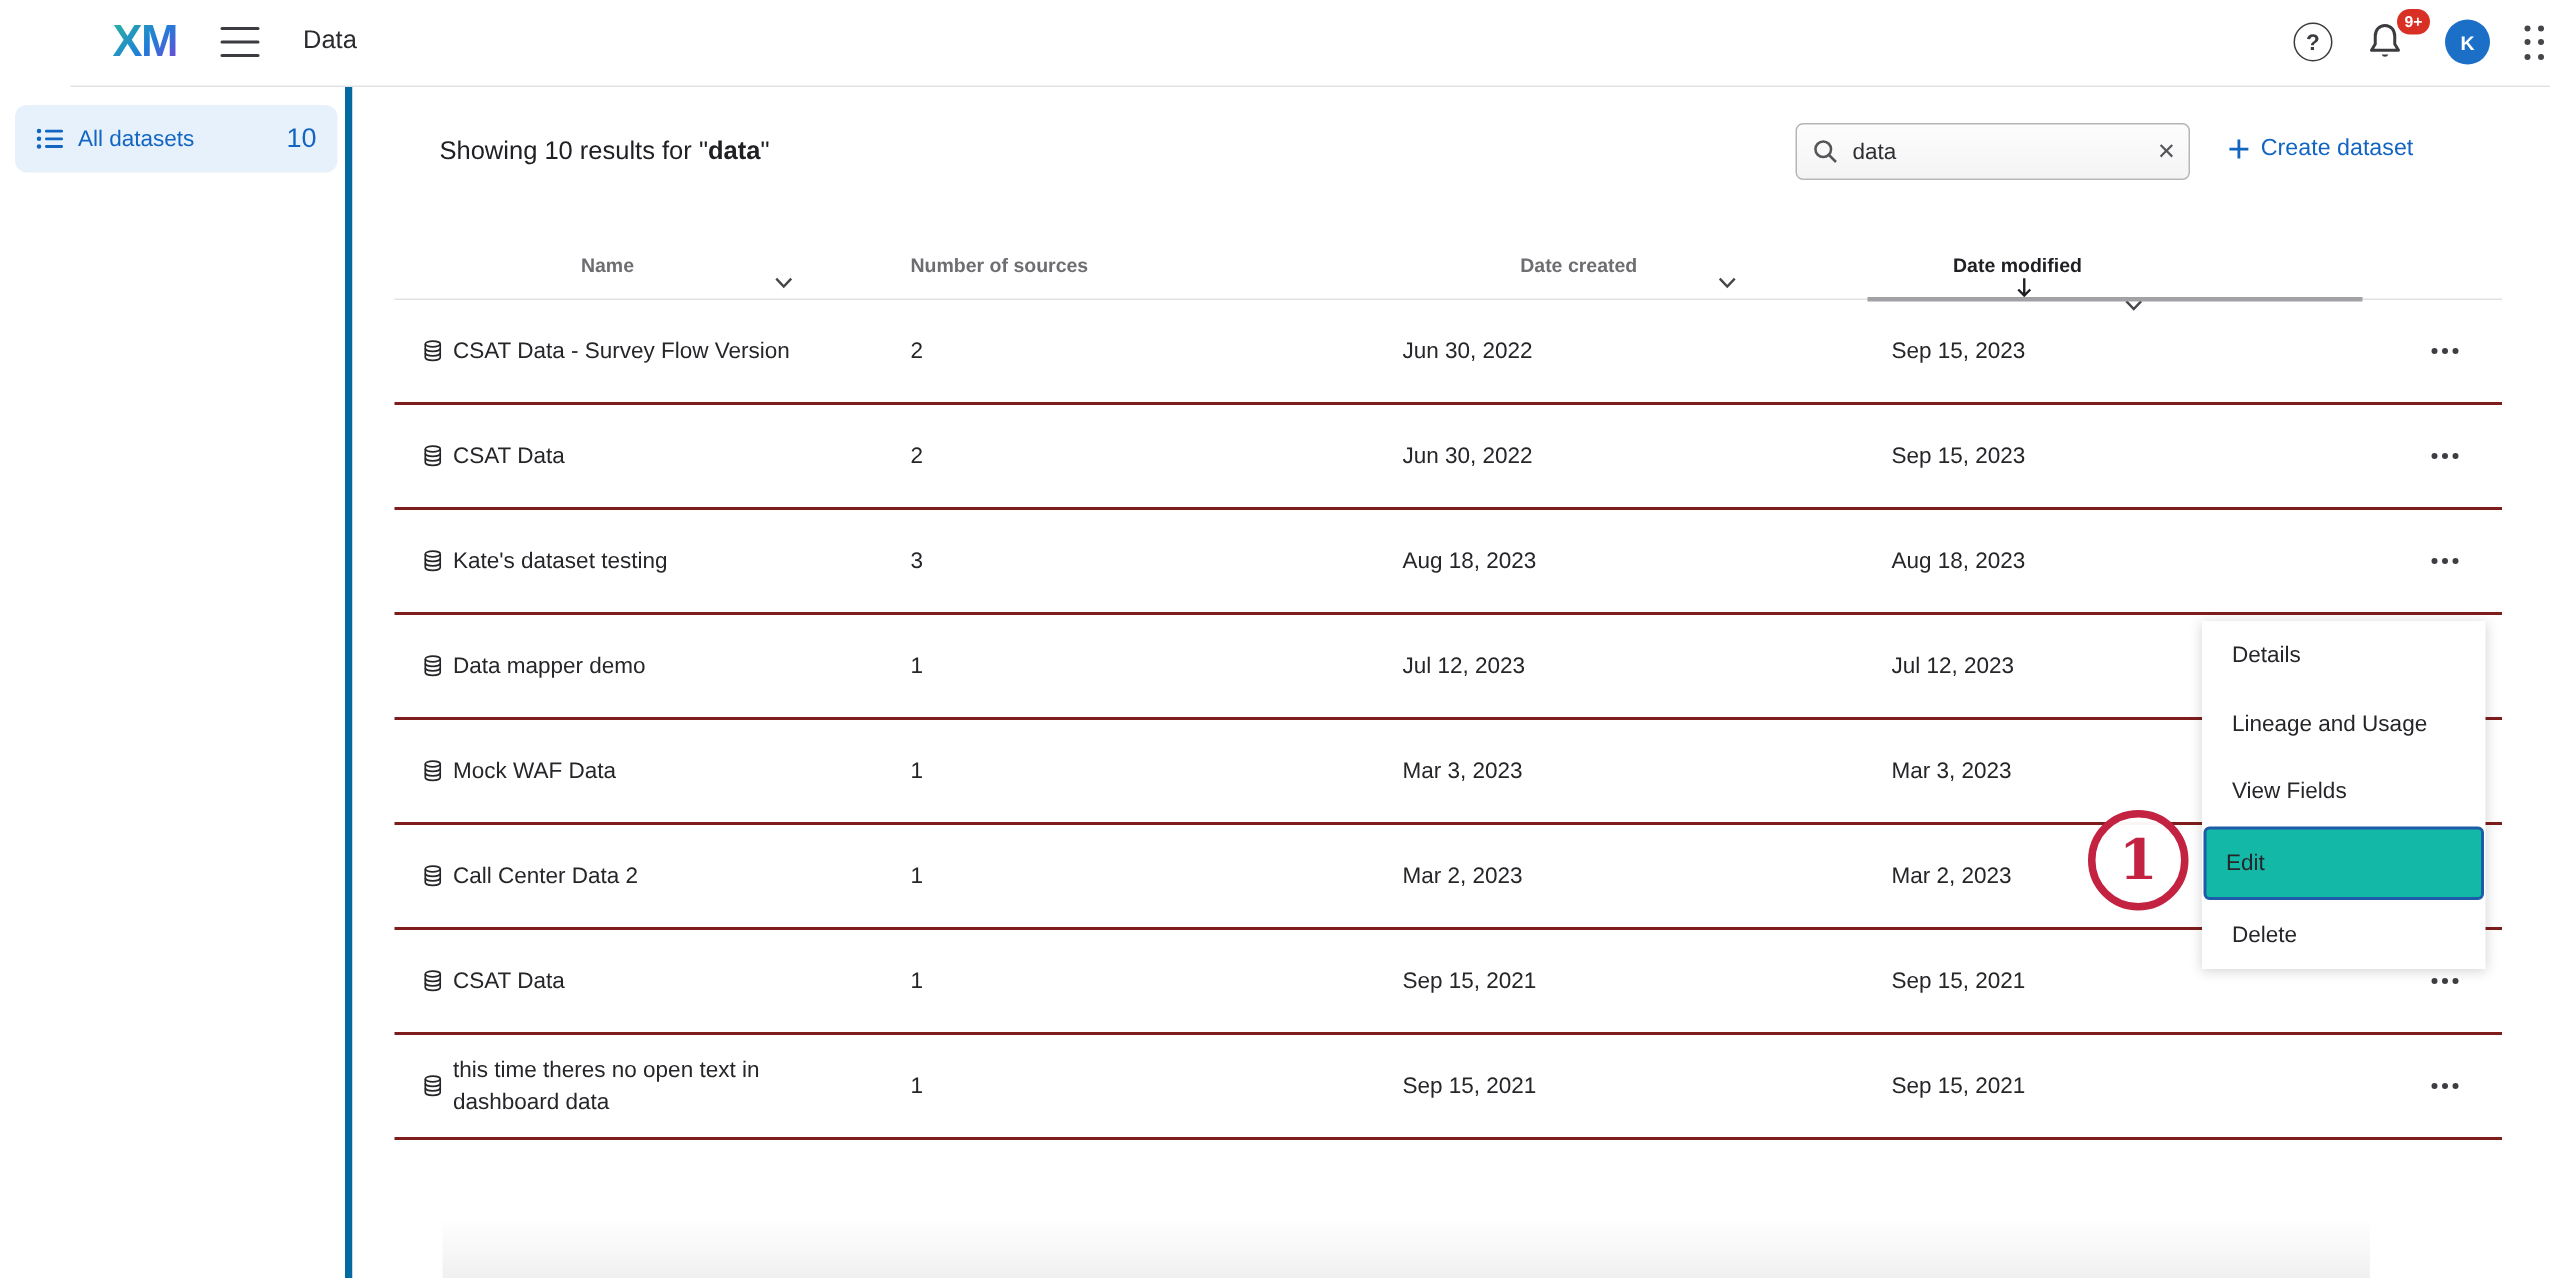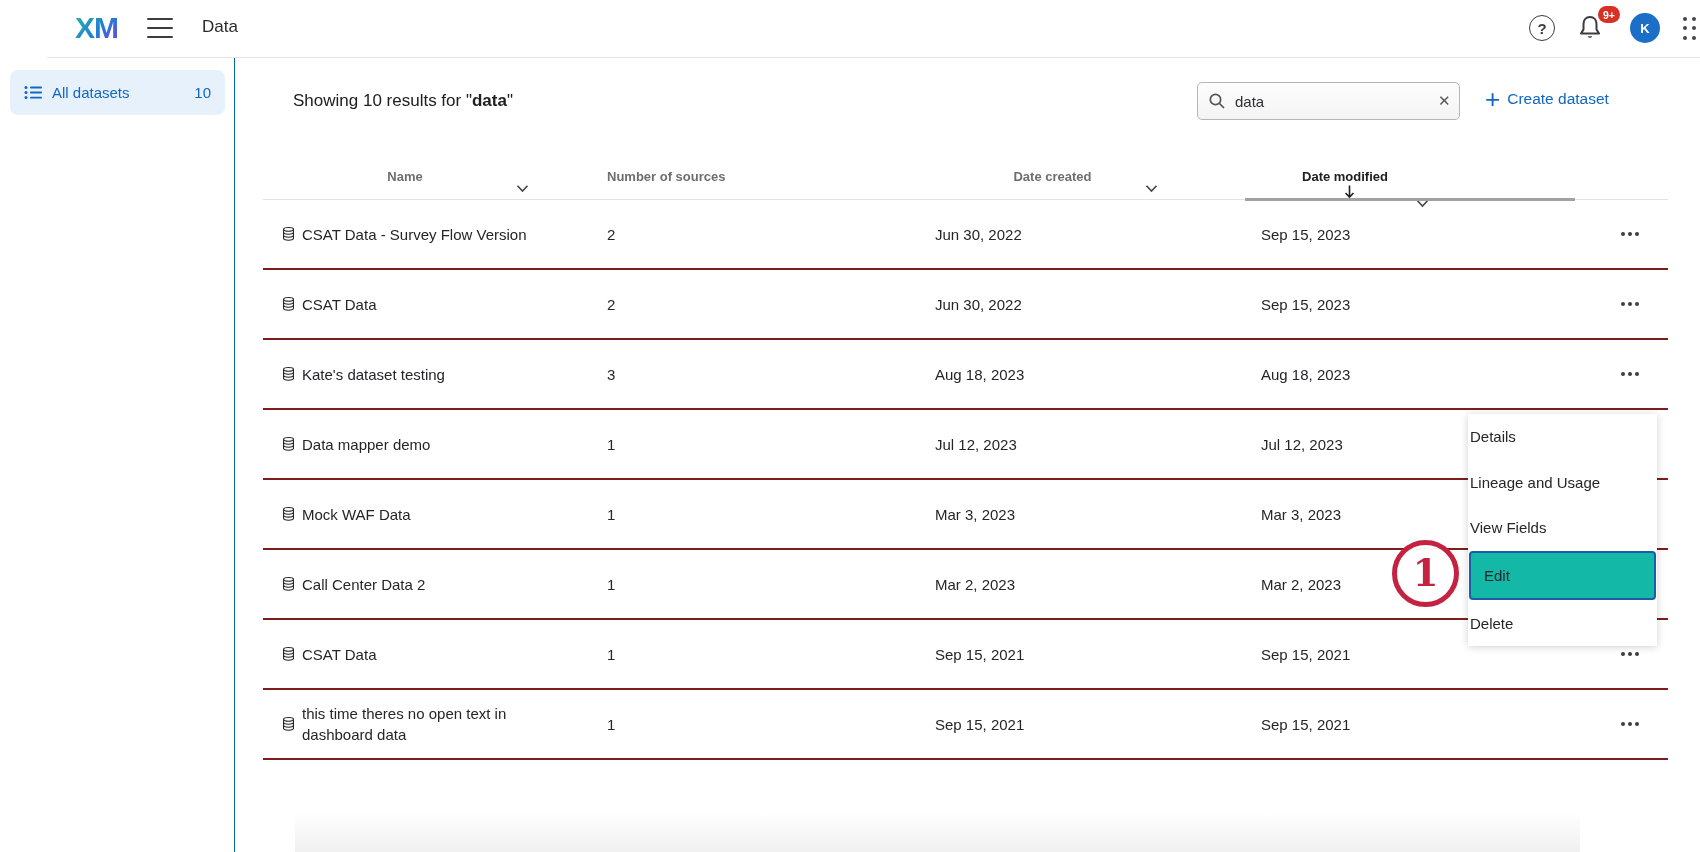--- a/index.html
+++ b/index.html
@@ -19,25 +19,25 @@
   .bellwrap { position:absolute; left:1528px; top:12px; width:36px; height:36px; cursor:pointer; }
   .badge { position:absolute; left:23px; top:-6px; min-width:22px; height:17px; background:#d93025; color:#fff;
            border-radius:9px; font-size:10.5px; font-weight:700; display:flex; align-items:center; justify-content:center; padding:0 4px; }
   .avatar { position:absolute; left:1583px; top:13px; width:30px; height:30px; border-radius:50%; background:#1b6fc6;
             color:#fff; font-size:13px; font-weight:700; display:flex; align-items:center; justify-content:center; cursor:pointer; }
   .gridicon { position:absolute; left:1634px; top:15px; width:28px; height:28px; display:grid;
               grid-template-columns:repeat(3,1fr); gap:4px; padding:2px; cursor:pointer; }
   .gridicon i { width:4px; height:4px; border-radius:50%; background:#46464a; }
 
   
-  .sidebar { position:absolute; top:58px; left:0; bottom:0; width:235px; background:#fff; border-right:1px solid #0369a1;text-decoration:underline; }
+  .sidebar { position:absolute; top:58px; left:0; bottom:0; width:235px; background:#fff; border-right:5px solid #0369a1;text-decoration:underline; }
   .side-item { position:absolute; top:12px; left:10px; width:215px; height:45px; background:#e7f1fb; border-radius:8px;
                display:flex; align-items:center; padding:0 14px; cursor:pointer; color:#1266c2; }
   .side-item .lbl { font-size:15px; font-weight:500; margin-left:10px; }
-  .side-item .cnt { margin-left:auto; font-size:15px; font-weight:500; }
+  .side-item .cnt { margin-left:auto; font-size:18px; font-weight:500; }
 
   
   .content { position:absolute; top:58px; left:235px; right:0; bottom:0; background:#fff; }
   .results { position:absolute; left:58px; top:33px; font-size:17px; font-weight:500; color:#202024; }
   .results b { font-weight:700; }
 
   .searchbox { position:absolute; left:962px; top:24px; width:263px; height:38px; border:1px solid #b6b6ba; border-radius:5px;
                background:linear-gradient(#fdfdfd,#f4f4f5); display:flex; align-items:center; padding:0 10px; }
   .searchbox input { flex:1; border:none; outline:none; background:transparent; font-size:15px; color:#2f2f33;
                      font-family:"Liberation Sans",sans-serif; margin-left:9px; }
@@ -62,21 +62,21 @@
   .c-src  { left:344px; }
   .c-cre  { left:672px; }
   .c-mod  { left:998px;text-align:center; }
   .c-dots { left:1352px; width:30px; height:22px; display:flex; align-items:center; justify-content:center; cursor:pointer; }
   .dots { display:flex; gap:2.5px; }
   .dots i { width:4.2px; height:4.2px; border-radius:50%; background:#3e3e42; }
 
   
   .menu { position:absolute; left:1233px; top:356px; width:189px; height:232px; background:#fff; z-index:10;
           box-shadow:0 1px 8px rgba(0,0,0,0.18); display:flex; flex-direction:column; }
-  .mi { flex:1; display:flex; align-items:center; padding-left:2px; font-size:15px; color:#26262a; cursor:pointer; }
+  .mi { flex:1; display:flex; align-items:center; padding-left:20px; font-size:15px; color:#26262a; cursor:pointer; }
   .mi.hl { background:#14b8a6; border:2px solid #1d5ca9; border-radius:4px; margin:0 1px; padding-left:13px; }
 
   
   .ann-circle { position:absolute; left:1157px; top:482px; width:67px; height:67px; border:5px solid #c32240;
                 border-radius:50%; background:rgba(255,255,255,0.96); z-index:15;
                 display:flex; align-items:center; justify-content:center; }
   .ann-circle span { font-family:"DejaVu Serif", serif; font-size:37px; font-weight:700; color:#c32240; line-height:1; }
 
   .bottom-shade { position:absolute; left:60px; right:120px; bottom:0; height:40px;
                   background:linear-gradient(to bottom, rgba(110,110,110,0) 0%, rgba(110,110,110,0.10) 100%); }

